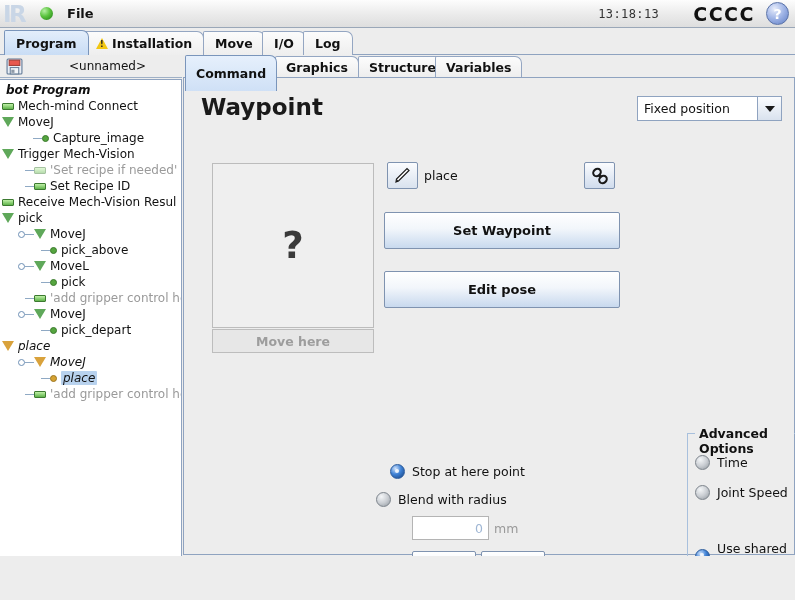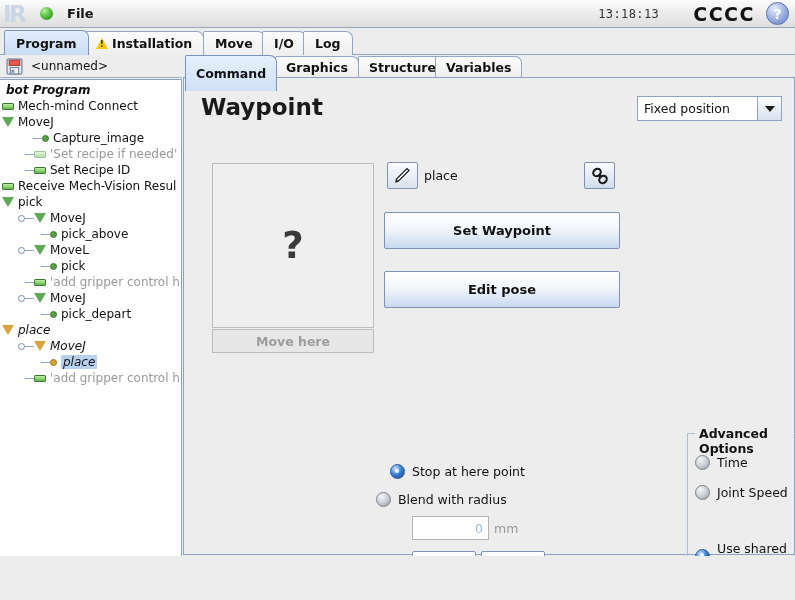--- a/index.html
+++ b/index.html
@@ -87,21 +87,21 @@
   #leftpanel {
     position: absolute; left: 0; top: 55px; width: 182px; height: 500px;
     background: #ededed;
   }
   #fileheader {
     position: absolute; left: 0; top: 0; width: 182px; height: 23px;
     display: flex; align-items: center; gap: 8px; padding-left: 6px;
     border-bottom: 1px solid #9fb0c6;
   }
   .floppy { width: 17px; height: 17px; flex: none; }
-  #filename { font-size: 12px; color: #111; }
+  #filename { font-size: 12px; color: #111; margin-left: 38px; }
   #treebox {
     position: absolute; left: 0; top: 24px; width: 182px; height: 481px;
     background: #ffffff;
     border: 1px solid #8fa3c0; border-left: none;
     overflow: hidden;
   }
   #treeinner { position: relative; padding: 2px 0 0 0; }
   .trow {
     height: 16px; display: flex; align-items: center;
     white-space: nowrap; font-size: 12px; color: #111;
@@ -419,20 +419,24 @@
         </div>
         <div class="trow" style="padding-left: 2px;">
           <span class="ic tri"></span>
           <span class="lbl">MoveJ</span>
         </div>
         <div class="trow" style="padding-left: 26px;">
           <span class="dash" style="margin-left: 7px;"></span>
           <span class="ic dot"></span>
           <span class="lbl">Capture_image</span>
         </div>
+        <div class="trow" style="padding-left: 2px;">
+          <span class="ic tri"></span>
+          <span class="lbl">Trigger Mech-Vision</span>
+        </div>
         <div class="trow ghost" style="padding-left: 18px;">
           <span class="dash" style="margin-left: 7px;"></span>
           <span class="ic bar ghost"></span>
           <span class="lbl">'Set recipe if needed'</span>
         </div>
         <div class="trow" style="padding-left: 18px;">
           <span class="dash" style="margin-left: 7px;"></span>
           <span class="ic bar"></span>
           <span class="lbl">Set Recipe ID</span>
         </div>

